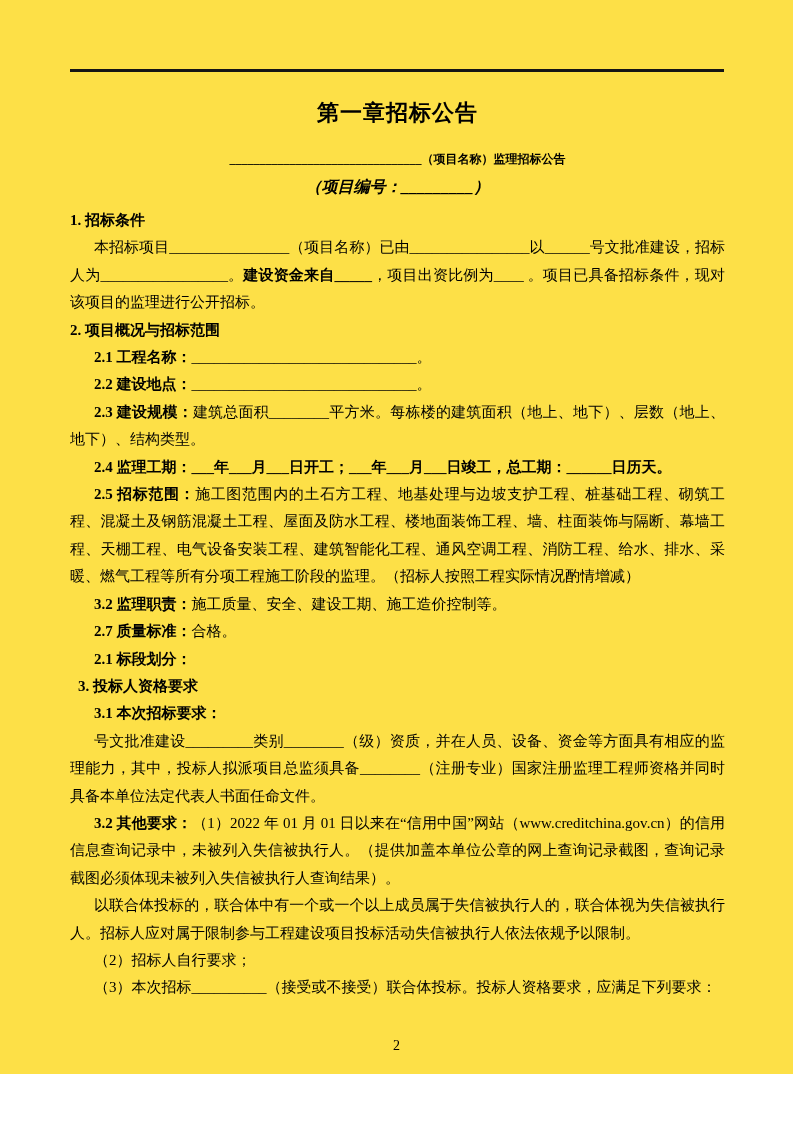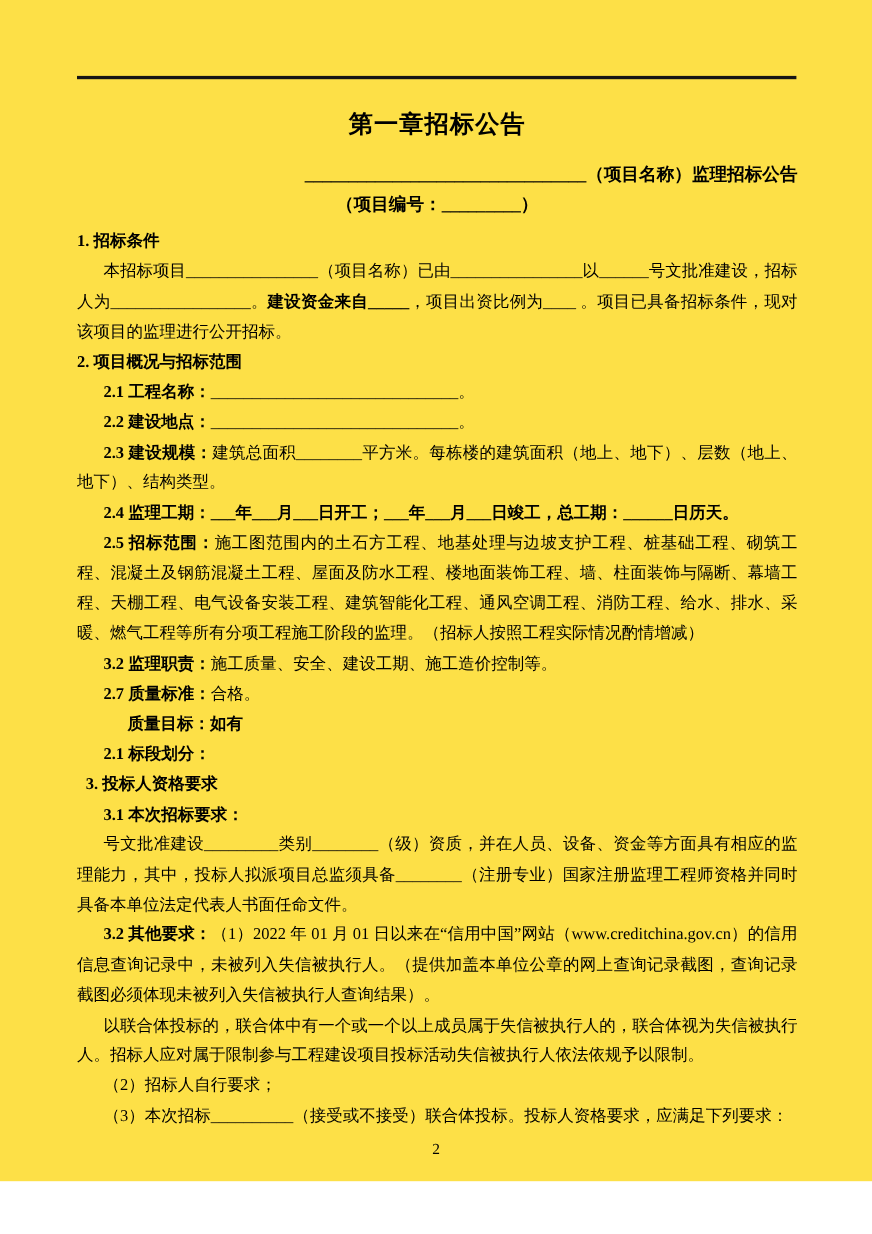--- a/index.html
+++ b/index.html
@@ -33,31 +33,32 @@
   .chapter-title {
     margin: 0;
     font-size: 22px;
     font-weight: bold;
     text-align: center;
     line-height: 32px;
     letter-spacing: 1px;
   }
   .subtitle {
     margin-top: 17px;
-    font-size: 16px;
+    font-size: 12px;
     font-weight: bold;
-    text-align: right;
+    text-align: center;
     line-height: 27px;
     white-space: nowrap;
   }
   .project-no {
     font-size: 16px;
     font-weight: bold;
     text-align: center;
     line-height: 27px;
+    font-style: italic;
   }
   .doc-body {
     margin-top: 7px;
     font-size: 15px;
     line-height: 27.4px;
     text-align: justify;
   }
   .para {
     margin: 0;
     text-indent: 24px;
@@ -105,21 +106,20 @@
         <div class="para style-h"><span>1. 招标条件</span></div>
         <div class="para style-sub"><span>本招标项目</span><span>________________</span><span>（项目名称）已由</span><span>________________</span><span>以</span><span>______</span><span>号文批准建设，招标人为</span><span>_________________</span><span>。</span><span class="b">建设资金来自</span><span class="b">_____</span><span>，项目出资比例为</span><span>____</span><span> 。项目已具备招标条件，现对该项目的监理进行公开招标。</span></div>
         <div class="para style-h"><span>2. 项目概况与招标范围</span></div>
         <div class="para style-sub"><span class="b">2.1 工程名称：</span><span>______________________________</span><span>。</span></div>
         <div class="para style-sub"><span class="b">2.2 建设地点：</span><span>______________________________</span><span>。</span></div>
         <div class="para style-sub"><span class="b">2.3 建设规模：</span><span>建筑总面积</span><span>________</span><span>平方米。每栋楼的建筑面积（地上、地下）、层数（地上、地下）、结构类型。</span></div>
         <div class="para style-sub"><span class="b">2.4 监理工期：</span><span class="b">___年___月___日开工；___年___月___日竣工，总工期：______日历天。</span></div>
         <div class="para style-sub"><span class="b">2.5 招标范围：</span><span>施工图范围内的土石方工程、地基处理与边坡支护工程、桩基础工程、砌筑工程、混凝土及钢筋混凝土工程、屋面及防水工程、楼地面装饰工程、墙、柱面装饰与隔断、幕墙工程、天棚工程、电气设备安装工程、建筑智能化工程、通风空调工程、消防工程、给水、排水、采暖、燃气工程等所有分项工程施工阶段的监理。（招标人按照工程实际情况酌情增减）</span></div>
         <div class="para style-sub"><span class="b">3.2 监理职责：</span><span>施工质量、安全、建设工期、施工造价控制等。</span></div>
         <div class="para style-sub"><span class="b">2.7 质量标准：</span><span>合格。</span></div>
-        <div class="para style-deep"><span class="b">质量目标：如有</span></div>
         <div class="para style-sub"><span class="b">2.1 标段划分：</span></div>
         <div class="para style-h-sm"><span>3. 投标人资格要求</span></div>
         <div class="para style-sub"><span class="b">3.1 本次招标要求：</span></div>
         <div class="para style-sub"><span>号文批准建设</span><span>_________</span><span>类别</span><span>________</span><span>（级）资质，并在人员、设备、资金等方面具有相应的监理能力，其中，投标人拟派项目总监须具备</span><span>________</span><span>（注册专业）国家注册监理工程师资格并同时具备本单位法定代表人书面任命文件。</span></div>
         <div class="para style-sub"><span class="b">3.2 其他要求：</span><span>（1）2022 年 01 月 01 日以来在“信用中国”网站（www.creditchina.gov.cn）的信用信息查询记录中，未被列入失信被执行人。（提供加盖本单位公章的网上查询记录截图，查询记录截图必须体现未被列入失信被执行人查询结果）。</span></div>
         <div class="para style-sub"><span>以联合体投标的，联合体中有一个或一个以上成员属于失信被执行人的，联合体视为失信被执行人。招标人应对属于限制参与工程建设项目投标活动失信被执行人依法依规予以限制。</span></div>
         <div class="para style-sub"><span>（2）招标人自行要求；</span></div>
         <div class="para style-sub"><span>（3）本次招标</span><span>__________</span><span>（接受或不接受）联合体投标。投标人资格要求，应满足下列要求：</span></div>
       </div>
   </div>

